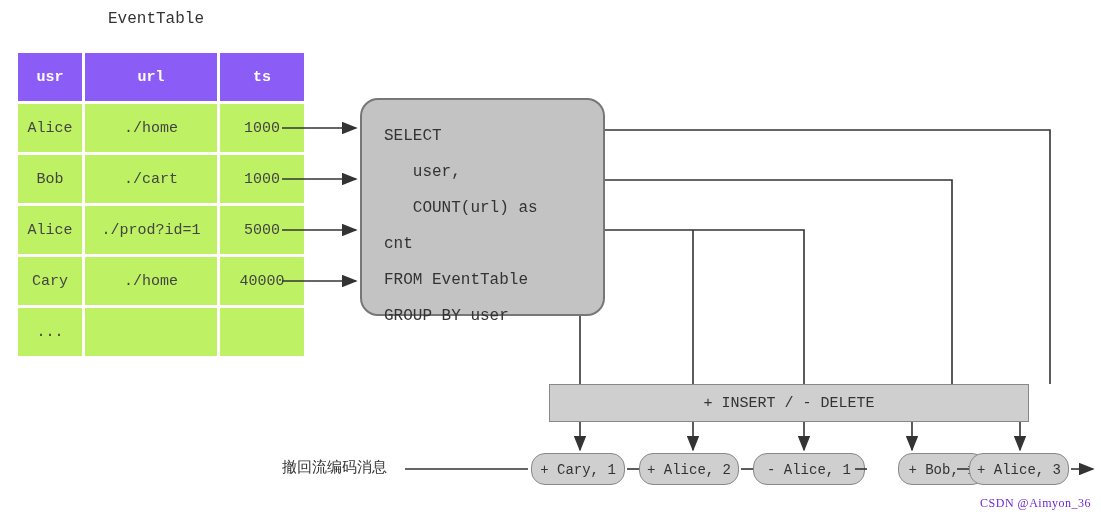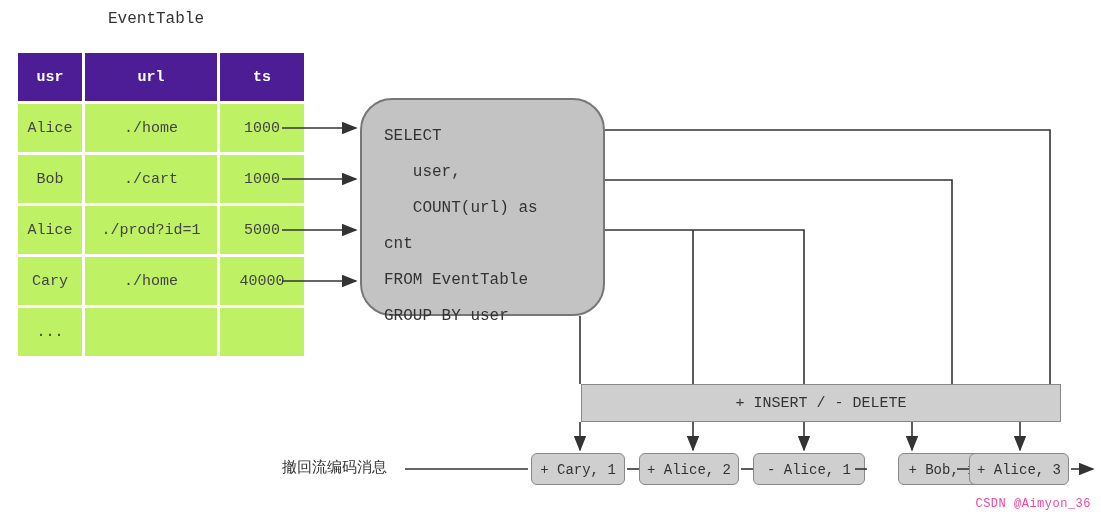--- a/index.html
+++ b/index.html
@@ -36,67 +36,66 @@
     left: 15px; top: 50px;
     border-collapse: separate;
     border-spacing: 3px;
   }
   .event-table th, .event-table td {
     text-align: center;
     padding: 0;
     height: 48px;
   }
   .event-table th {
-    background: #4c1d95;
+    background: #8b5cf6;
     color: #fff;
     font-weight: bold;
   }
   .event-table td {
     background: #bef264;
     color: #444;
   }
   .col-usr { width: 64px; }
   .col-url { width: 132px; }
   .col-ts  { width: 84px; }
 
   
   .sql-box {
     position: absolute;
     left: 360px; top: 98px;
     width: 245px; height: 218px;
     background: #c3c3c3;
     border: 2px solid #777;
-    border-radius: 32px;
+    border-radius: 18px;
     padding: 18px 10px 10px 22px;
     font-size: 16px;
     line-height: 36px;
     white-space: pre;
   }
 
   
   .insdel {
     position: absolute;
     left: 549px; top: 384px;
     width: 480px; height: 38px;
     background: #cfcfcf;
     border: 1.5px solid #888;
     text-align: center;
     line-height: 38px;
     font-size: 15px;
-    margin-left: 32px;
   }
 
   
   .pill {
     position: absolute;
     top: 453px;
     height: 32px;
     background: #cfcfcf;
     border: 1.5px solid #888;
-    border-radius: 6px;
+    border-radius: 14px;
     text-align: center;
     line-height: 32px;
     font-size: 14px;
     padding: 0 4px;
   }
   .p1 { left: 531px; width: 94px; }
   .p2 { left: 639px; width: 100px; }
   .p3 { left: 753px; width: 112px; }
   .p4 { left: 898px; width: 88px; }
   .p5 { left: 969px; width: 100px; }
@@ -106,23 +105,23 @@
     position: absolute;
     left: 282px; top: 458px;
     font-family: "Microsoft YaHei","PingFang SC",sans-serif;
     font-size: 15px;
     color: #333;
   }
   
   .wmark {
     position: absolute;
     right: 10px; bottom: 4px;
-    font-family: Liberation Mono, monospace;
+    font-family: Liberation Serif, serif;
     font-size: 12px;
-    color: #ec4899;
+    color: #6d28d9;
     letter-spacing: 0.5px;
   }
 </style>
 </head>
 <body>
 <div class="stage">
 
 <div class="table-title">EventTable</div>
 
 <table class="event-table">

